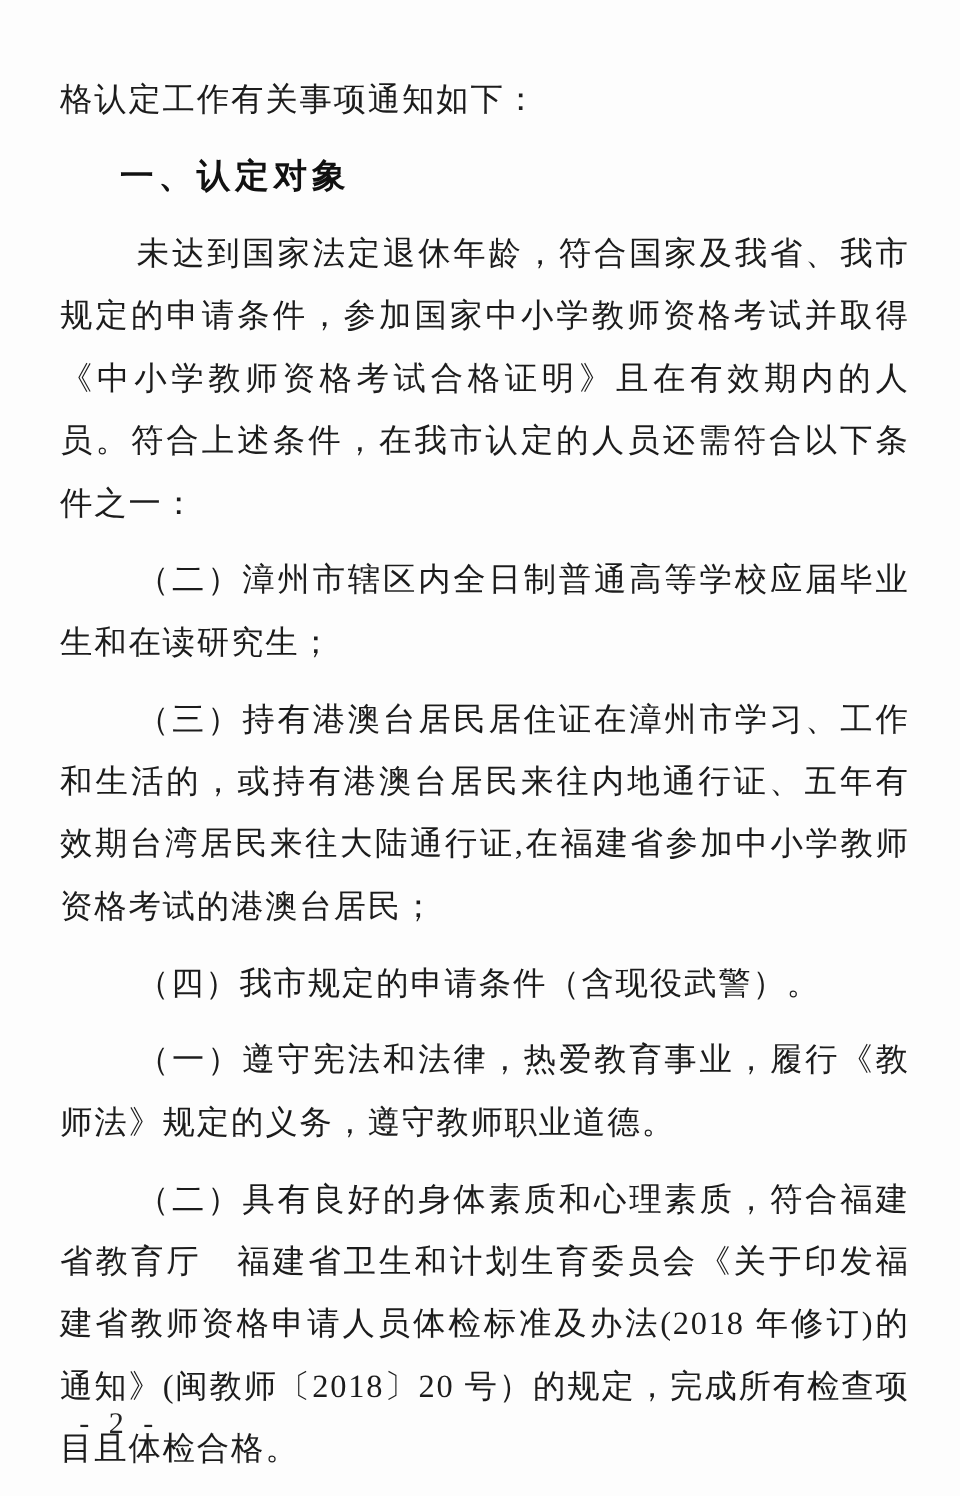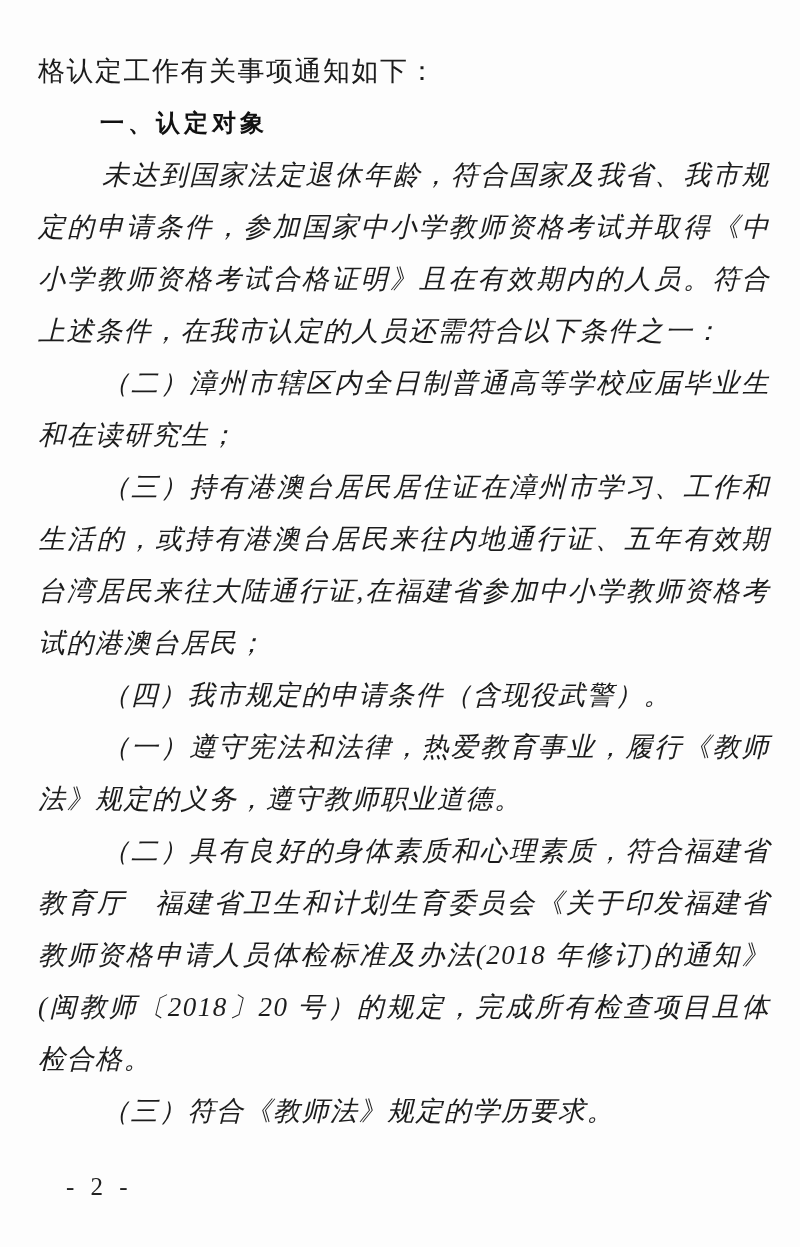--- a/index.html
+++ b/index.html
@@ -15,39 +15,38 @@
     background: #fdfdfd;
     overflow: hidden;
   }
   .content {
     position: absolute;
     top: 45px;
     left: 38px;
     width: 732px;
   }
   .para {
-    margin: 0;
+    margin: 12px;
     font-family: "Liberation Serif", "DejaVu Serif", serif;
     font-size: 27px;
     line-height: 52px;
     letter-spacing: 1.5px;
     color: #1c1c1c;
     text-align: justify;
     text-justify: inter-ideograph;
     word-break: break-all;
   }
   .para.indent {
     text-indent: 64px;
-    font-style: italic;
   }
   .heading {
     margin: 0;
     font-family: "Liberation Sans", "DejaVu Sans", sans-serif;
     font-weight: bold;
-    font-size: 24px;
+    font-size: 28px;
     line-height: 52px;
     letter-spacing: 4px;
     color: #111111;
     text-indent: 62px;
   }
   .page-number {
     position: absolute;
     left: 66px;
     top: 1172px;
     font-family: "Liberation Serif", "DejaVu Serif", serif;

